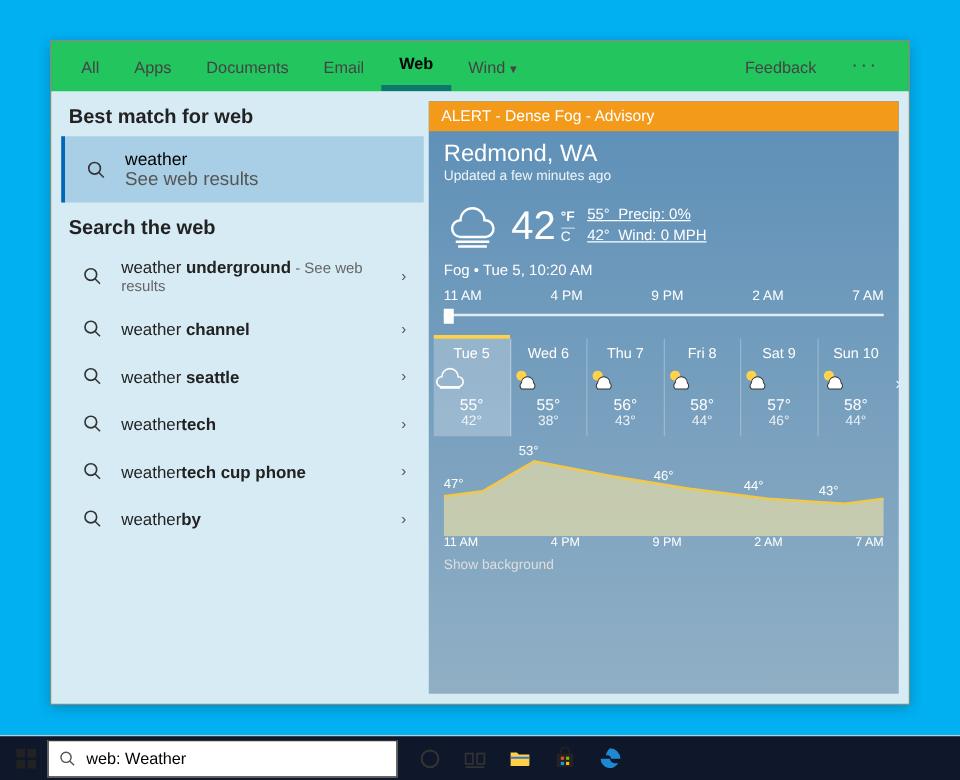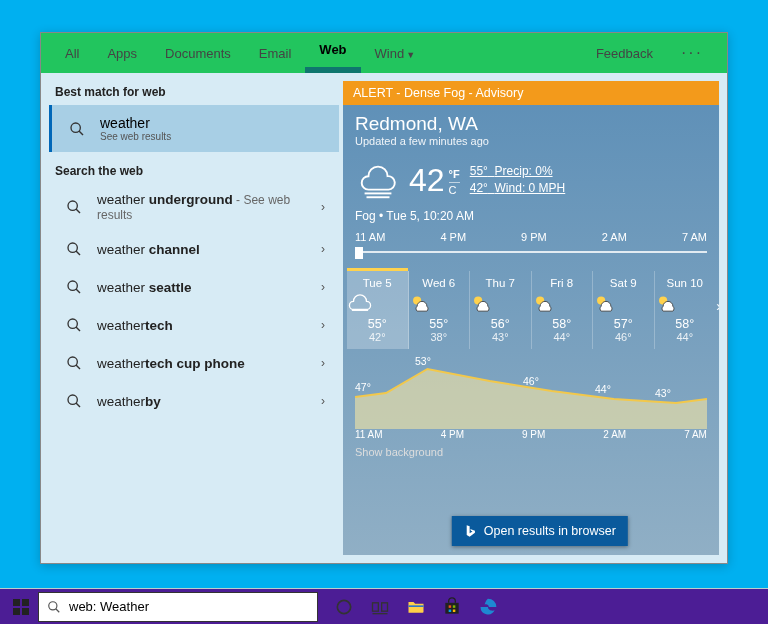--- a/index.html
+++ b/index.html
@@ -6,40 +6,40 @@
   body { background: #00b0f0; width: 768px; height: 624px; overflow: hidden; position: relative; }
   
   
   .flyout {
     position: absolute; left: 40px; top: 32px; width: 688px; height: 532px;
     background: #22c55e; border: 1px solid #888; display: flex; flex-direction: column;
     box-shadow: 0 2px 10px rgba(0,0,0,.2);
   }
   .tabbar { height: 40px; display: flex; align-items: center; padding: 0 10px 0 10px; font-size: 13px; color: #444; }
   .tabbar .tab { padding: 10px 14px; cursor: pointer; }
-  .tabbar .tab.active { color: #000; font-weight: 600; border-bottom: 7px solid #0f766e; }
+  .tabbar .tab.active { color: #000; font-weight: 600; border-bottom: 5px solid #0f766e; }
   .tabbar .spacer { flex: 1; }
   .tabbar .more-caret { font-size: 9px; margin-left: 2px; }
   .tabbar .dots { padding: 10px 14px; font-size: 16px; letter-spacing: 2px; }
   
   .columns { flex: 1; display: flex; background: #d7ebf5; overflow: hidden;}
   .left { width: 298px; display: flex; flex-direction: column; padding: 8px 0 0 8px; }
   .right { flex: 1; padding: 8px 8px 8px 4px; display:flex; flex-direction:column; overflow:hidden;}
   
-  .section-label { font-size: 12px; font-weight: 600; color: #222; padding: 4px 6px 6px 6px; }
+  .section-label { font-size: 16px; font-weight: 600; color: #222; padding: 4px 6px 6px 6px; }
   
   .bestmatch {
     border-radius: 0px; padding: 10px 8px; display:flex; align-items:center;
     border-left: 3px solid #0067b8;
   }
   .bestmatch.selected { background: #a8cfe5; }
   .search-icon-circle { width:22px; height:22px; margin-right:12px; margin-left:6px; display:flex; align-items:center; justify-content:center;}
   .si { width:16px;height:16px; }
   .bm-title { font-size: 14px; color: #000;}
-  .bm-sub { font-size: 10px; color: #555;}
+  .bm-sub { font-size: 15px; color: #555;}
   
   .suggestion {
     display:flex; align-items:center; padding: 8px 8px; font-size: 13.5px; color:#222; cursor:pointer;
     border-radius:0;
   }
   .suggestion .text { flex:1; }
   .suggestion .chev { color:#555; font-size:12px; padding: 0 6px;}
   .suggestion b { font-weight:600;}
   .suggestion .subhint { color:#666; font-size:12px;}
   
@@ -87,21 +87,21 @@
   .open-btn {
     position:absolute; left:50%; transform:translateX(-45%); bottom:9px;
     background:#0a5a9c; color:#fff; font-size:12.5px; padding:8px 12px;
     display:flex; align-items:center; box-shadow:0 1px 4px rgba(0,0,0,.4);
   }
   .open-btn svg{width:14px;height:14px;margin-right:6px;}
   
   
   .taskbar {
     position:absolute; left:0; right:0; bottom:0; height:36px;
-    background:#4c1d95; display:flex; align-items:center; padding-left:4px;
+    background:#0f172a; display:flex; align-items:center; padding-left:4px;
     border-top:1px solid #bcc;
   }
   .start { width:34px; height:36px; display:flex;align-items:center;justify-content:center;}
   .start svg{width:16px;height:16px;}
   .searchbox { width:280px;height:30px;background:#fff;border:1.5px solid #333;display:flex;align-items:center;padding:0 8px;margin-right:8px;}
   .searchbox .sicon{margin-right:8px;color:#555;}
   .searchbox input{border:none;outline:none;font-size:13px;width:100%;}
   .tb-icon{width:36px;height:36px;display:flex;align-items:center;justify-content:center;}
   .tb-icon svg,.tb-icon .glyph{width:20px;height:20px;}
   
@@ -332,26 +332,20 @@
         <div class="chart-labels" id="chart-x">
             <span>11 AM</span>
             <span>4 PM</span>
             <span>9 PM</span>
             <span>2 AM</span>
             <span>7 AM</span>
           </div>
 
         <div class="showbg">Show background</div>
 
-        <div class="open-btn">
-          <svg viewBox="0 0 24 24" fill="#fff">
-              <path d="M5 2l5 1.7v12l5-2.9 -2.7-1.3 -1.2-3 8 3v3.6L10 22 5 19z"></path>
-            </svg>
-          <span>Open results in browser</span>
-        </div>
       </div>
     </div>
   </div>
 </div>
 
 <div class="taskbar">
   <div class="start">
     <svg viewBox="0 0 16 16" fill="#222">
         <rect x="0" y="0" width="7" height="7"></rect>
         <rect x="9" y="0" width="7" height="7"></rect>

